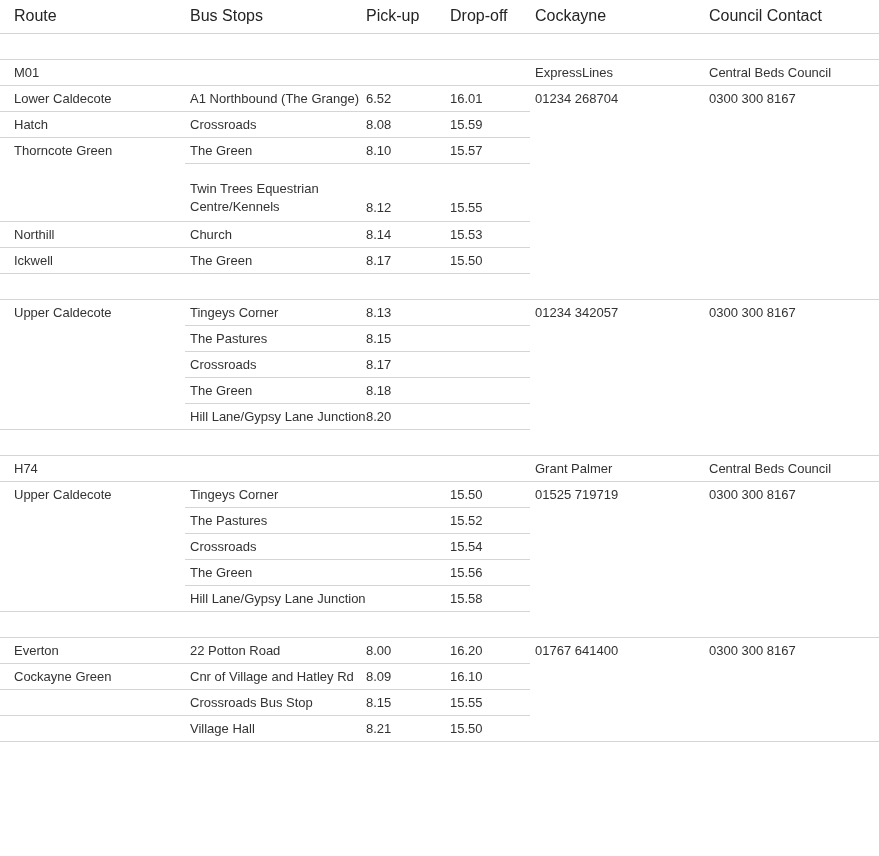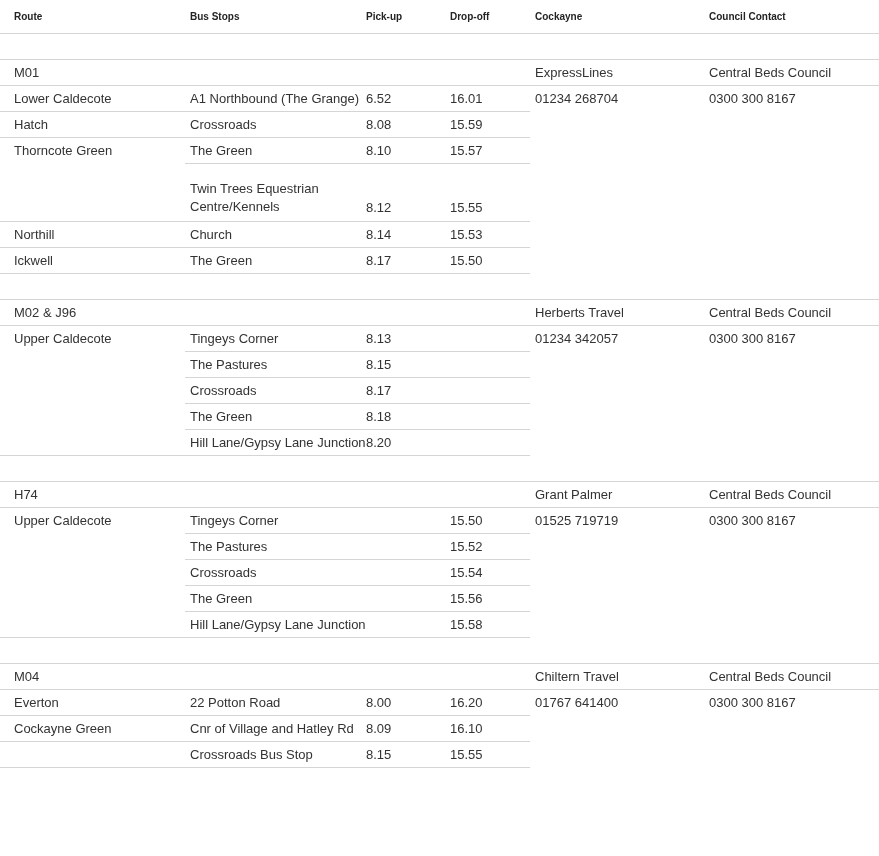--- a/index.html
+++ b/index.html
@@ -18,24 +18,24 @@
     text-align: left;
     vertical-align: middle;
     padding: 0 0 0 5px;
     height: 26px;
     white-space: nowrap;
     font-weight: 400;
     overflow: visible;
   }
   th:first-child, td:first-child { padding-left: 14px; }
   thead th {
-    font-weight: 700;
+    font-weight: 400;
     color: #242424;
     height: 33px;
-    font-size: 10px;
+    font-size: 16px;
   }
   tr.full > th, tr.full > td { border-bottom: 1px solid #d5d5d5; }
   td.bb { border-bottom: 1px solid #d5d5d5; }
   tr.spacer td { height: 26px; }
   tr.group td { height: 26px; }
   tr.tall td { height: 45px; }
   td.wrap {
     white-space: normal;
     line-height: 18px;
     padding-top: 16px;
@@ -123,26 +123,20 @@
       <td class="bb">8.17</td>
       <td class="bb">15.50</td>
       <td></td>
       <td></td>
     </tr>
 
     <tr class="full spacer">
         <td colspan="6"></td>
       </tr>
 
-    <tr class="full group">
-      <td>M02 &amp; J96</td>
-      <td colspan="3"></td>
-      <td>Herberts Travel</td>
-      <td>Central Beds Council</td>
-    </tr>
     <tr>
       <td>Upper Caldecote</td>
       <td class="bb">Tingeys Corner</td>
       <td class="bb">8.13</td>
       <td class="bb"></td>
       <td>01234 342057</td>
       <td>0300 300 8167</td>
     </tr>
     <tr>
       <td></td>
@@ -225,26 +219,20 @@
       <td class="bb"></td>
       <td class="bb">15.58</td>
       <td></td>
       <td></td>
     </tr>
 
     <tr class="full spacer">
         <td colspan="6"></td>
       </tr>
 
-    <tr class="full group">
-      <td>M04</td>
-      <td colspan="3"></td>
-      <td>Chiltern Travel</td>
-      <td>Central Beds Council</td>
-    </tr>
     <tr>
       <td class="bb">Everton</td>
       <td class="bb">22 Potton Road</td>
       <td class="bb">8.00</td>
       <td class="bb">16.20</td>
       <td>01767 641400</td>
       <td>0300 300 8167</td>
     </tr>
     <tr>
       <td class="bb">Cockayne Green</td>
@@ -255,15 +243,23 @@
       <td></td>
     </tr>
     <tr>
       <td class="bb"></td>
       <td class="bb">Crossroads Bus Stop</td>
       <td class="bb">8.15</td>
       <td class="bb">15.55</td>
       <td></td>
       <td></td>
     </tr>
+    <tr class="full">
+      <td></td>
+      <td>Village Hall</td>
+      <td>8.21</td>
+      <td>15.50</td>
+      <td></td>
+      <td></td>
+    </tr>
 
   </tbody>
 </table>
 
 </body></html>

